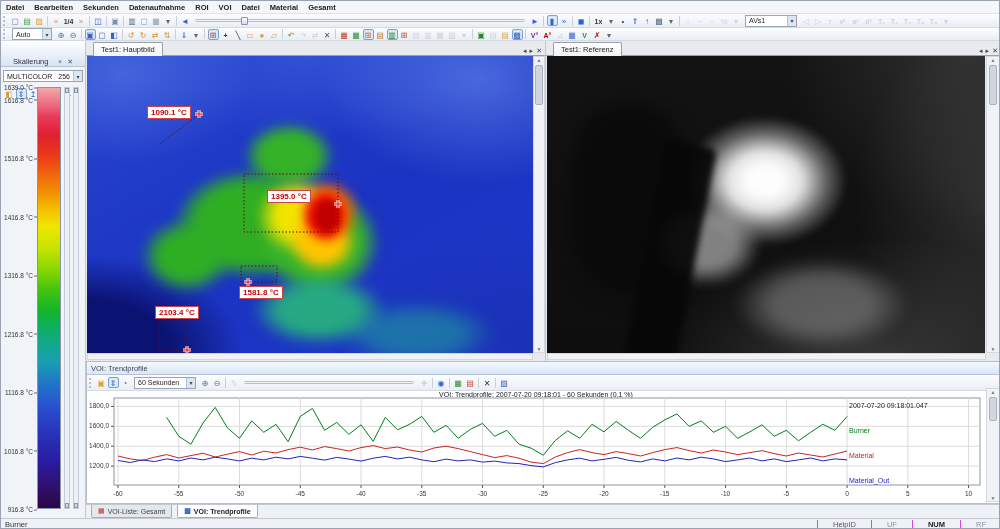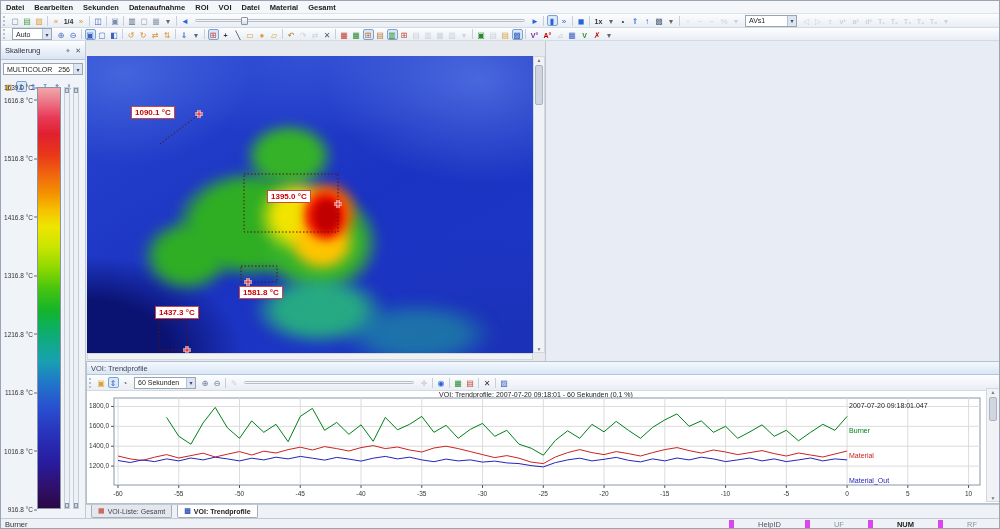--- a/index.html
+++ b/index.html
@@ -28,21 +28,21 @@
   .combo .arrow{width:9px;height:10px;margin-left:3px;background:#dce6f2;border-left:1px solid #b5c2d2;
                 font-size:6px;display:flex;align-items:center;justify-content:center;color:#446;}
   .tslider{position:relative;width:330px;height:8px;margin:0 4px;}
   .tslider .track{position:absolute;left:0;right:0;top:2px;height:3px;background:#f4f4f4;
                   border:1px solid #b8bec8;border-radius:2px;}
   .tslider .thumb{position:absolute;left:14%;top:0;width:7px;height:8px;
                   background:linear-gradient(#fdfdfd,#d7dde6);border:1px solid #8a94a2;border-radius:1px;}
   
   .scaling-panel{position:absolute;left:0;top:40px;width:85px;height:477px;background:#f0f3f8;
                  border-right:1px solid #c0c8d2;}
-  .dock-header{height:19px;display:flex;align-items:center;justify-content:space-between;padding:0 4px;
+  .dock-header{height:26px;display:flex;align-items:flex-end;justify-content:space-between;padding:0 12px;
                font-size:7.5px;color:#334;background:linear-gradient(#fdfeff,#d9e4f2);
                border-bottom:1px solid #b5c4d8;}
   .dh-btns span{font-size:7px;color:#556;margin-left:3px;cursor:default;}
   .combo.pal{margin:3px 2px 1px 2px;height:12px;display:flex;}
   .combo.pal .pal-steps{margin-left:auto;}
   .icons.mini{height:14px;padding-left:2px;}
   .scale-area{position:absolute;left:0;top:46px;width:85px;height:428px;}
   #scale-labels{position:absolute;left:0;top:0;width:34px;height:422px;}
   .scale-label{position:absolute;right:2px;transform:translateY(-50%);font-size:6.5px;color:#333;
                white-space:nowrap;}
@@ -122,21 +122,21 @@
   .btab{display:inline-flex;align-items:center;height:13px;padding:0 6px;font-size:7px;
         background:#e4e7ec;border:1px solid #a7aeb8;border-top:none;border-radius:0 0 2px 2px;
         margin-left:5px;cursor:default;color:#445;}
   .btab.active{background:#fff;font-weight:bold;color:#222;}
   .btab .bicon{font-size:7px;margin-right:3px;}
   
   .statusbar{position:absolute;left:0;top:517px;width:1000px;height:12px;background:#eef1f6;
              border-top:1px solid #c3cad4;display:flex;align-items:center;font-size:7.5px;color:#333;}
   .statusbar .msg{padding-left:4px;}
   .cells{margin-left:auto;display:flex;height:100%;align-items:center;}
-  .cells span{padding:0 24px;border-left:5px solid #d946ef;color:#8a93a0;}
+  .cells span{padding:0 15px;border-left:1px solid #d946ef;color:#8a93a0;}
   .cells span:nth-child(1){color:#556;}
   .cells span:nth-child(3){color:#222;font-weight:bold;}
 </style>
 </head>
 <body>
 
 <div class="app">
 
   <div class="menubar" id="menubar">
       <span class="menu-item">Datei</span>
@@ -318,20 +318,28 @@
         <span class="sthumb bot"></span>
       </div>
       <div class="strack s2">
         <span class="sthumb top"></span>
         <span class="sthumb bot"></span>
       </div>
     </div>
   </div>
 
   <div class="pane main-pane">
+    <div class="tabstrip">
+      <span class="tab active">Test1: Hauptbild</span>
+      <span class="tabnav">
+        <span>◂</span>
+        <span>▸</span>
+        <span>✕</span>
+      </span>
+    </div>
     <div class="thermal-img">
       <div class="blob bg1"></div>
       <div class="blob bg2"></div>
       <div class="blob bg3"></div>
       <div class="blob bg4"></div>
       <div class="blob bg5"></div>
       <div class="blob bg6"></div>
       <div class="blob by1"></div>
       <div class="blob by2"></div>
       <div class="blob br1"></div>
@@ -353,30 +361,49 @@
           <line x1="161" y1="222" x2="161" y2="230" stroke="#ffffff" stroke-width="3"></line>
           <line x1="157" y1="226" x2="165" y2="226" stroke="#e02020" stroke-width="1.2"></line>
           <line x1="161" y1="222" x2="161" y2="230" stroke="#e02020" stroke-width="1.2"></line>
           <rect x="72" y="266" width="28" height="28" fill="none" stroke="#5a1010" stroke-width="1" stroke-dasharray="1.5 2"></rect>
           <line x1="96" y1="294" x2="104" y2="294" stroke="#ffffff" stroke-width="3"></line>
           <line x1="100" y1="290" x2="100" y2="298" stroke="#ffffff" stroke-width="3"></line>
           <line x1="96" y1="294" x2="104" y2="294" stroke="#e02020" stroke-width="1.2"></line>
           <line x1="100" y1="290" x2="100" y2="298" stroke="#e02020" stroke-width="1.2"></line>
         </svg>
       <div id="thermal-labels">
-          <div class="temp-label" style="left: 44px; top: 50px;">1090.1 °C</div>
+          <div class="temp-label" style="left: 60px; top: 50px;">1090.1 °C</div>
           <div class="temp-label" style="left: 180px; top: 134px;">1395.0 °C</div>
           <div class="temp-label" style="left: 152px; top: 230px;">1581.8 °C</div>
-          <div class="temp-label" style="left: 68px; top: 250px;">1437.3 °C</div>
+          <div class="temp-label" style="left: 68px; top: 250px;">2103.4 °C</div>
         </div>
     </div>
     <div class="vscroll">▲<span class="vthumb"></span><span style="margin-top:auto;">▼</span></div>
     <div class="hscroll"></div>
   </div>
 
+  <div class="pane ref-pane">
+    <div class="tabstrip">
+      <span class="tab active">Test1: Referenz</span>
+      <span class="tabnav">
+        <span>◂</span>
+        <span>▸</span>
+        <span>✕</span>
+      </span>
+    </div>
+    <div class="gray-img">
+      <div class="blob gd2"></div>
+      <div class="blob gw3"></div>
+      <div class="blob gw2"></div>
+      <div class="blob gw1"></div>
+      <div class="blob gd1"></div>
+    </div>
+    <div class="vscroll">▲<span class="vthumb"></span><span style="margin-top:auto;">▼</span></div>
+    <div class="hscroll"></div>
+  </div>
 
   <div class="trend-panel">
     <div class="trend-title">
       <span>VOI: Trendprofile</span>
     </div>
     <div class="trend-toolbar">
       <span class="tgrip"></span>
       <span class="icons">
           <span class="ticon" style="color: rgb(217, 163, 60);">▣</span>
           <span class="ticon boxed" style="color: rgb(58, 98, 192);">⇕</span>

